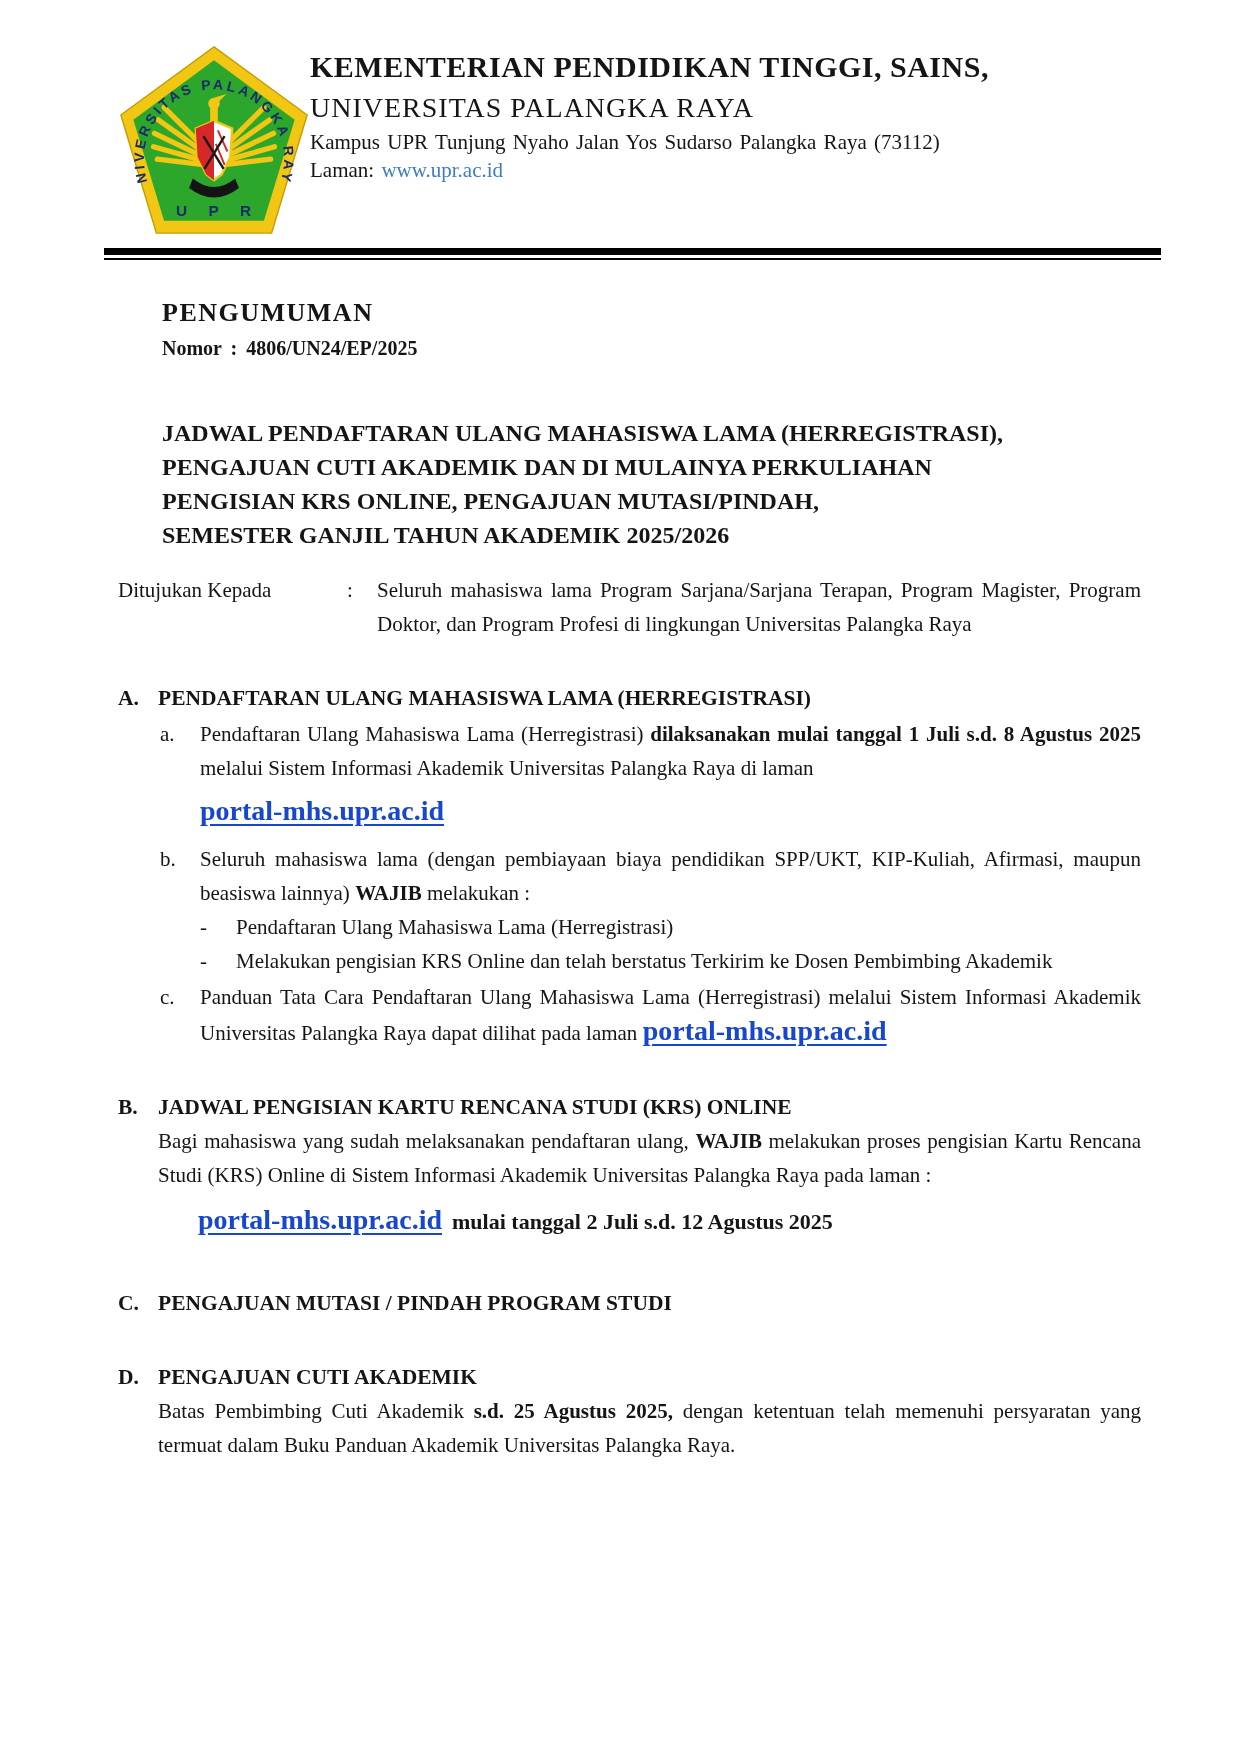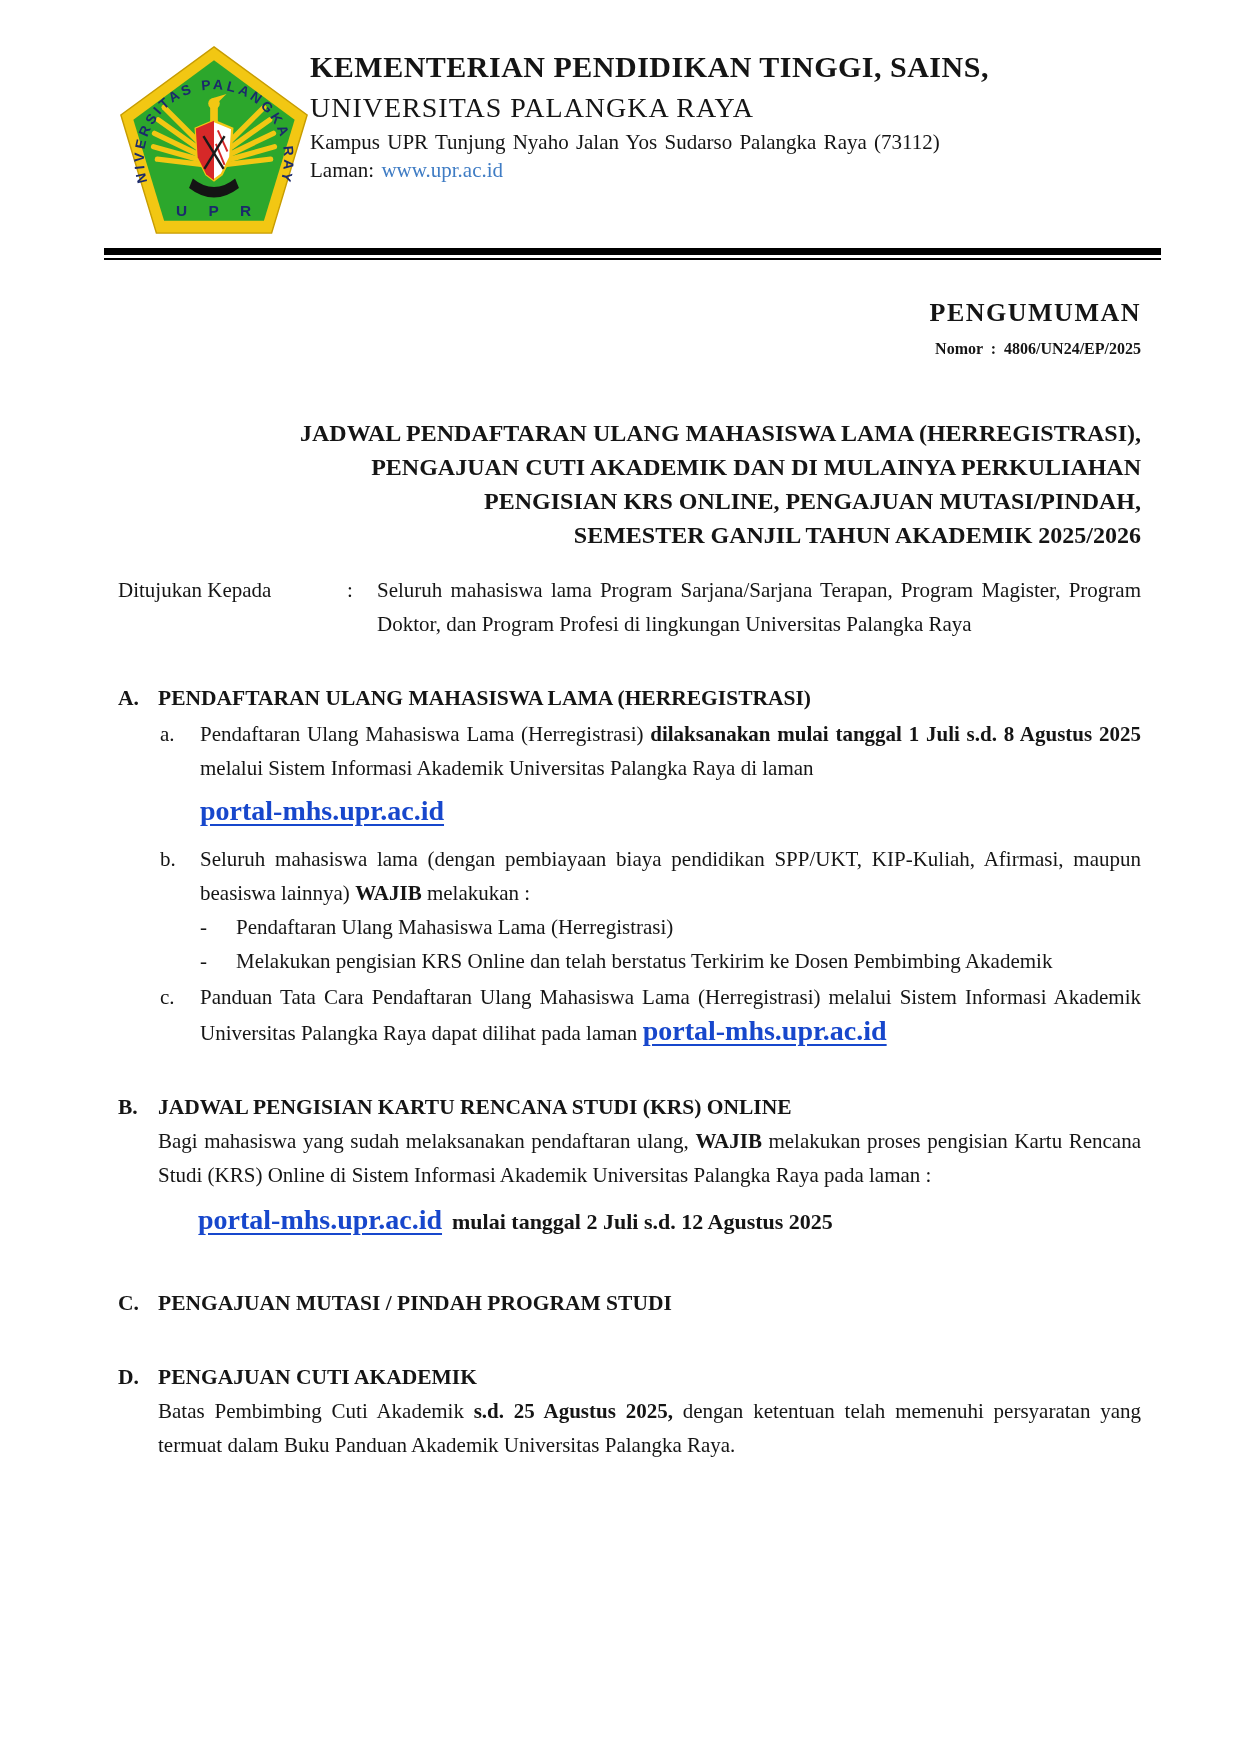--- a/index.html
+++ b/index.html
@@ -23,24 +23,24 @@
   .university { font-size: 28px; line-height: 40px; margin-top: 3px; letter-spacing: 1px; }
   .addr       { font-size: 21px; line-height: 28px; word-spacing: 2px; }
   .addr:first-of-type { margin-top: 2px; }
   .site-link  { color: #3f7cc4; text-decoration: none; cursor: pointer; }
 
   .rule { margin: 12px -20px 0 -14px; }
   .rule .thick { height: 7px; background: #000; }
   .rule .thin  { height: 2px; background: #000; margin-top: 3px; }
 
   
-  .centered { text-align: right; padding-left: 44px; }
+  .centered { text-align: left; padding-left: 44px; }
   .doc-title { margin-top: 36px; font-weight: bold; }
   .doc-title .main  { font-size: 26px; letter-spacing: 1.5px; line-height: 34px; }
-  .doc-title .nomor { font-size: 16px; line-height: 27px; margin-top: 5px; word-spacing: 4px; }
+  .doc-title .nomor { font-size: 20px; line-height: 27px; margin-top: 5px; word-spacing: 4px; }
 
   .subject { margin-top: 54px; font-weight: bold; font-size: 24px; line-height: 34px; }
 
   
   .addressee { display: flex; margin-top: 21px; font-size: 21px; line-height: 34px; }
   .addressee .label { width: 215px; flex: 0 0 215px; }
   .addressee .colon { width: 44px; flex: 0 0 44px; text-align: left; padding-left: 14px; }
   .addressee .text  { flex: 1; text-align: justify; }
 
   .intro { margin-top: 16px; font-size: 21px; line-height: 34px; text-align: justify; }

